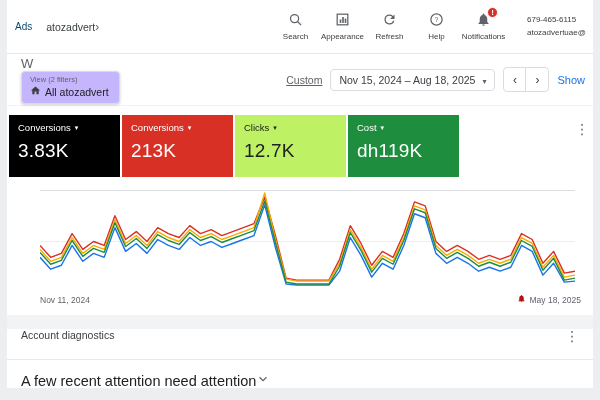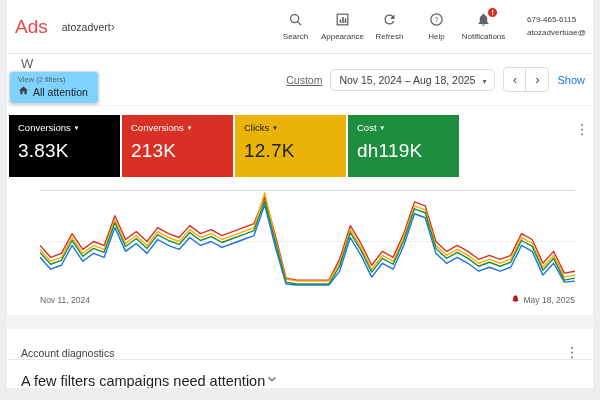--- a/index.html
+++ b/index.html
@@ -2,33 +2,33 @@
 <html><head>
 <meta charset="utf-8">
 <style>
   * { margin:0; padding:0; box-sizing:border-box; font-family:"Liberation Sans", sans-serif; }
   html,body { width:600px; height:400px; }
   body { background:#eceef0; position:relative; overflow:hidden; }
   .app { position:absolute; left:7px; right:7px; top:0; bottom:12px; background:#fff; overflow:hidden; }
 
   
   .topbar { height:54px; display:flex; align-items:center; border-bottom:1px solid #e4e6e8; padding-left:8px; }
-  .brand { font-size:19px; color:#ef4444; font-weight:500; margin-right:14px; cursor:pointer; }
+  .brand { font-size:10px; color:#0c4a6e; font-weight:500; margin-right:14px; cursor:pointer; }
   .account { display:flex; align-items:center; font-size:10.5px; color:#3c4043; cursor:pointer; }
   .account .chev { font-size:12px; color:#5f6368; }
   .tb-actions { margin-left:auto; display:flex; align-items:center; }
   .tb-action { width:47px; background:none; border:none; display:flex; flex-direction:column; align-items:center; gap:3px; font-size:8px; color:#3c4043; cursor:pointer; position:relative; padding:0; }
   .tb-action svg { width:15px; height:15px; }
   .badge { position:absolute; top:-5px; right:9px; min-width:11px; height:11px; border-radius:50%; background:#d93025; color:#fff; font-size:8px; font-weight:700; display:flex; align-items:center; justify-content:center; border:1.5px solid #fff; }
   .contact { margin-left:20px; width:66px; overflow:hidden; font-size:8px; line-height:1.6; color:#3c4043; white-space:nowrap; }
 
   
   .subheader { position:relative; height:52px; display:flex; align-items:center; justify-content:flex-end; gap:8px; padding-right:8px; border-bottom:1px solid #f1f3f4; }
   .partial-heading { position:absolute; left:14px; top:2px; font-size:13px; color:#5f6368; }
-  .filters-chip { position:absolute; left:2px; top:17px; background:#7dd3fc; border:1px solid #dadce0; border-radius:4px; padding:3px 10px 5px 8px; box-shadow:0 1px 3px rgba(60,64,67,.25); z-index:2; cursor:pointer; }
+  .filters-chip { position:absolute; left:14px; top:17px; background:#c4b5fd; border:1px solid #dadce0; border-radius:4px; padding:3px 10px 5px 8px; box-shadow:0 1px 3px rgba(60,64,67,.25); z-index:2; cursor:pointer; }
   .filters-chip .view { font-size:7.5px; color:#5f6368; margin-bottom:1px; }
   .filters-chip .scope { display:flex; align-items:center; gap:4px; font-size:10.5px; font-weight:500; color:#202124; }
   .filters-chip .scope svg { width:11px; height:11px; }
   .custom-label { font-size:10.5px; color:#5f6368;text-decoration:underline; }
   .date-select { display:flex; align-items:flex-end; gap:7px; border:1px solid #dadce0; border-radius:4px; background:#fff; padding:4px 8px; font-size:10.5px; color:#3c4043; cursor:pointer; }
   .date-select .caret { font-size:8px; color:#5f6368; }
   .pager { display:flex; border:1px solid #dadce0; border-radius:4px; overflow:hidden; background:#fff; }
   .pager button { width:22px; height:23px; border:none; background:none; font-size:12px; color:#3c4043; cursor:pointer; line-height:1; }
   .pager button:first-child { border-right:1px solid #dadce0; }
   .show-link { font-size:11px; font-weight:500; color:#1a73e8; cursor:pointer; white-space:nowrap; }
@@ -39,27 +39,27 @@
   .card .lbl { font-size:9.5px; font-weight:500; display:flex; align-items:center; gap:4px; }
   .card .lbl .caret { font-size:7px; }
   .card .val { font-size:19px; margin-top:7px; letter-spacing:.2px; }
   .kebab { background:none; border:none; color:#5f6368; font-size:14px; cursor:pointer; line-height:1; }
   .cards-kebab { position:absolute; right:4px; top:16px; }
 
   
   .chart-wrap { margin:13px 18px 0 33px; position:relative; height:100px; border-top:1px solid #dadce0; }
   .chart-wrap .midline { position:absolute; left:0; right:0; top:50%; border-top:1px solid #eceff1; }
   #chart-svg { position:absolute; inset:0; width:100%; height:100%; }
-  .axis-row { display:flex; justify-content:space-between; align-items:center; margin:4px 18px 0 33px; font-size:8.5px; color:#5f6368;gap:21px; }
+  .axis-row { display:flex; justify-content:space-between; align-items:center; margin:4px 12px 0 33px; font-size:8.5px; color:#5f6368;gap:21px; }
   .axis-right { display:flex; align-items:center; gap:3px; }
   .axis-right svg { width:9px; height:9px; }
 
   
   .gap-band { height:14px; background:#f1f3f4; margin-top:10px; }
-  .diag-header { display:flex; align-items:flex-end; height:31px; padding:0 14px; border-bottom:1px solid #e8eaed; }
+  .diag-header { display:flex; align-items:flex-start; height:31px; padding:0 14px; border-bottom:1px solid #e8eaed; }
   .diag-title { flex:1; font-size:10.5px; color:#3c4043; }
   .diag-alert { display:flex; align-items:center; padding:12px 14px 4px 14px; cursor:pointer; }
   .diag-alert .txt { font-size:14.5px; color:#202124; }
   .diag-alert svg { margin-left:auto; width:14px; height:14px; }
 </style>
 </head>
 <body>
 
 <div class="app">
 
@@ -133,21 +133,21 @@
     <span class="partial-heading">W</span>
 
     <div class="filters-chip">
       <div class="view">View (2 filters)</div>
       <div class="scope">
         <span>
           <svg viewBox="0 0 24 24">
               <path fill="#3c4043" d="M10 20v-6h4v6h5v-8h3L12 3 2 12h3v8z"></path>
             </svg>
         </span>
-        <span>All attention</span>
+        <span>All atozadvert</span>
       </div>
     </div>
 
     <span class="custom-label">Custom</span>
 
     <div class="date-select">
       <span>Nov 15, 2024 – Aug 18, 2025</span>
       <span class="caret">▾</span>
     </div>
 
@@ -167,21 +167,21 @@
         </div>
       <div class="val">3.83K</div>
     </div>
     <div class="card" style="background: rgb(217, 48, 37); color: rgb(255, 255, 255);">
       <div class="lbl">
           <span>Conversions</span>
           <span class="caret">▾</span>
         </div>
       <div class="val">213K</div>
     </div>
-    <div class="card" style="background: #eab308; color: rgb(32, 33, 36);">
+    <div class="card" style="background: #bef264; color: rgb(32, 33, 36);">
       <div class="lbl">
           <span>Clicks</span>
           <span class="caret">▾</span>
         </div>
       <div class="val">12.7K</div>
     </div>
     <div class="card" style="background: rgb(30, 142, 62); color: #ffffff;">
       <div class="lbl">
           <span>Cost</span>
           <span class="caret">▾</span>
@@ -212,21 +212,21 @@
     </span>
   </div>
 
   <div class="gap-band"></div>
   <section>
     <div class="diag-header">
       <span class="diag-title">Account diagnostics</span>
       <button class="kebab">⋮</button>
     </div>
     <div class="diag-alert">
-      <span class="txt">A few filters campaigns need attention</span>
+      <span class="txt">A few recent attention need attention</span>
       <span>
         <svg viewBox="0 0 24 24">
             <polyline points="6,9 12,15 18,9" fill="none" stroke="#5f6368" stroke-width="2"></polyline>
           </svg>
       </span>
     </div>
   </section>
 
 </div>
 

